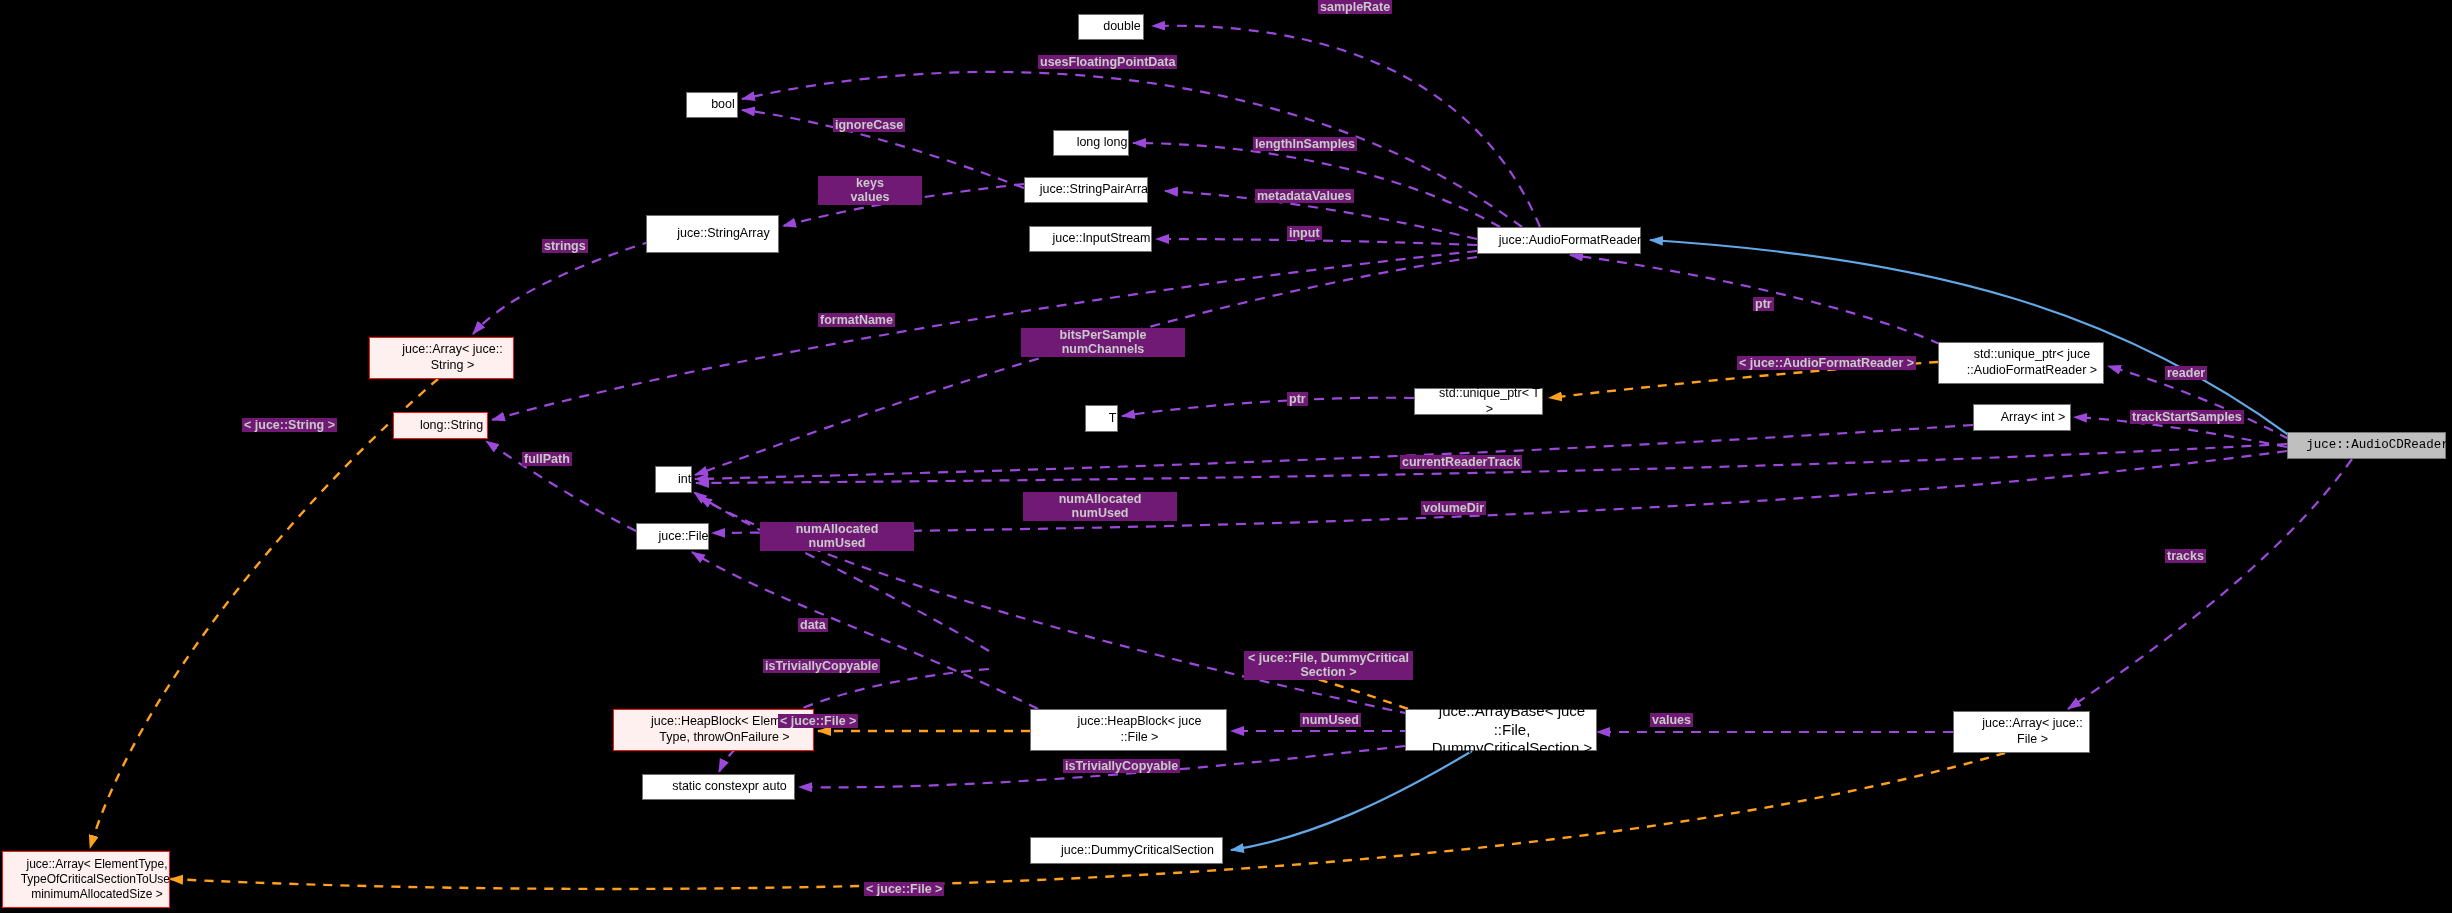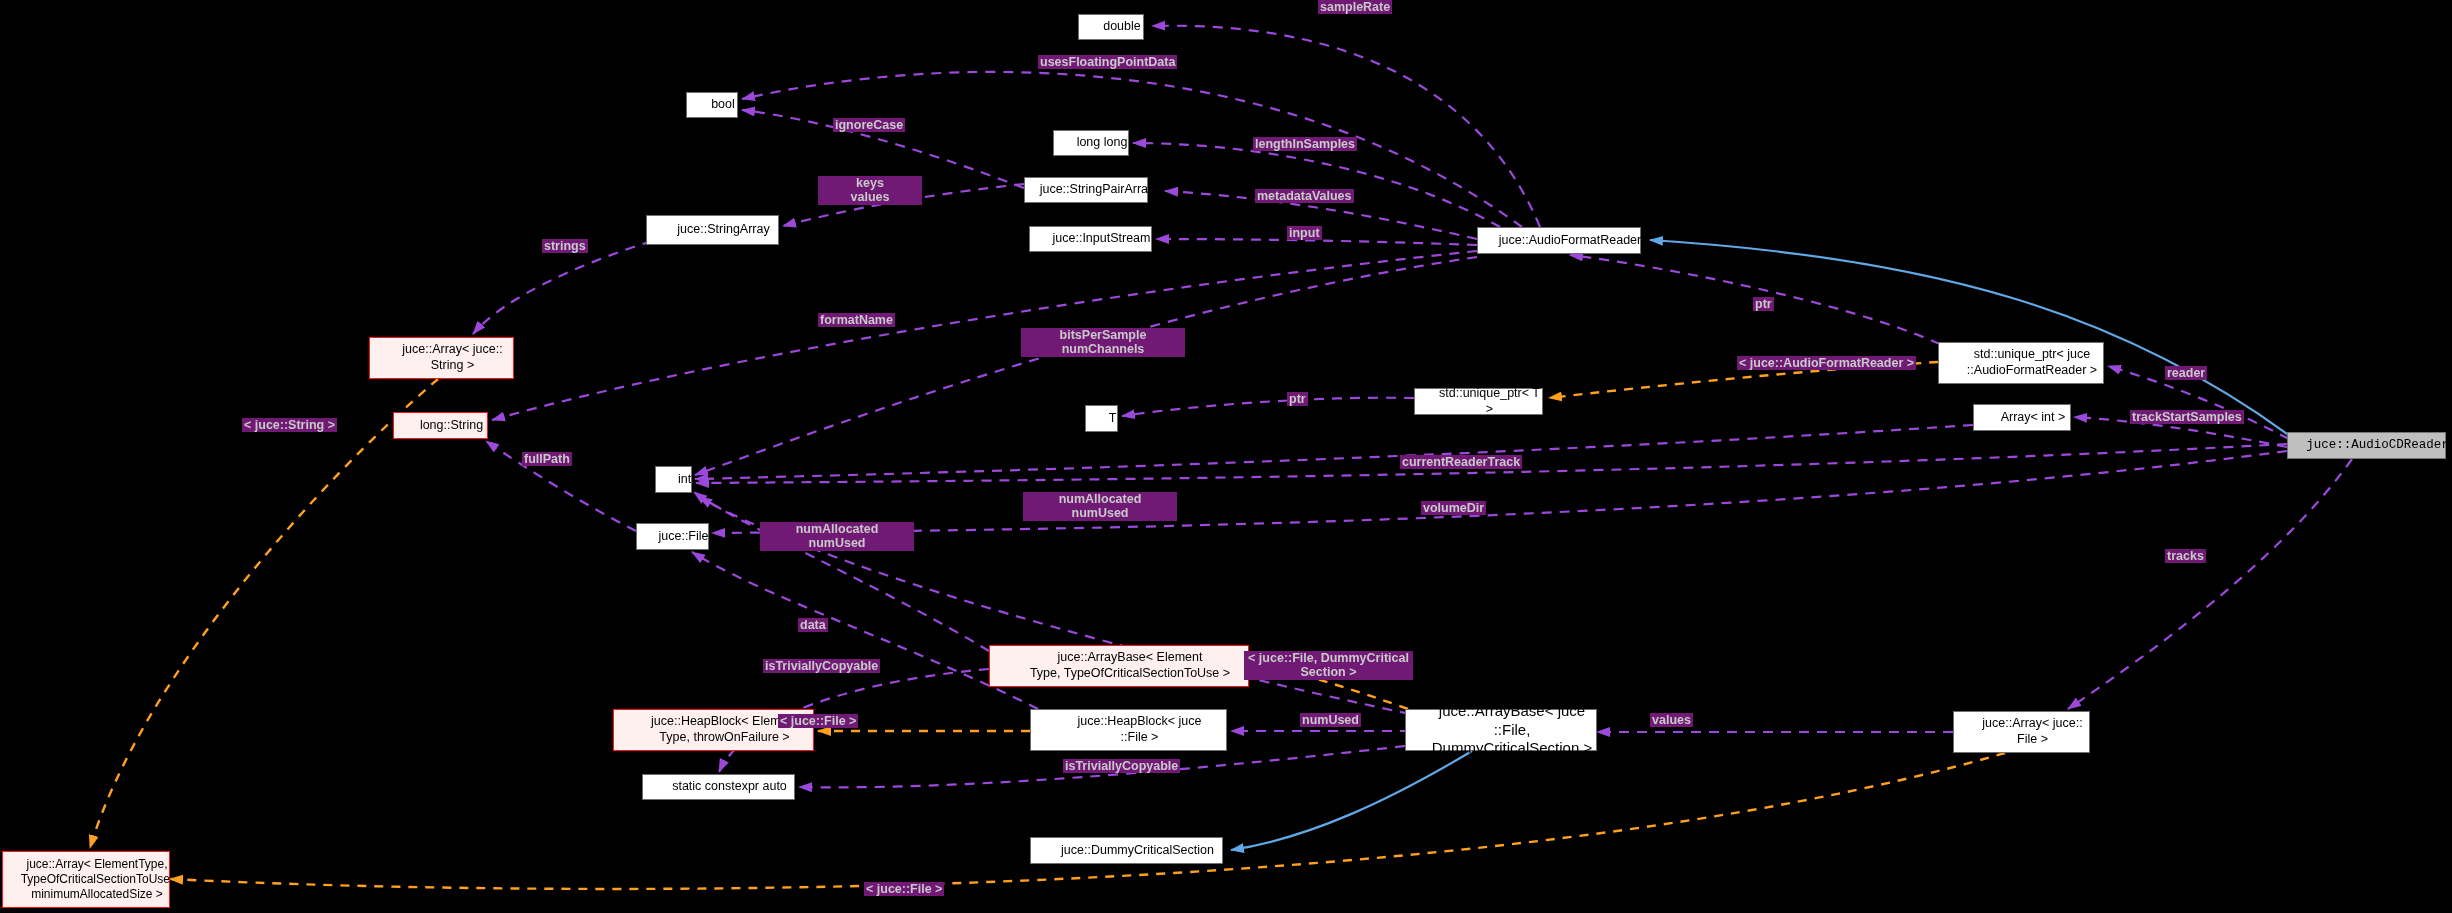--- a/index.html
+++ b/index.html
@@ -70,36 +70,34 @@
     <path class="o" marker-end="url(#ao)" d="M 1938,362 C 1810,370 1660,385 1549,398"></path>
     <path class="o" marker-end="url(#ao)" d="M 1030,731 L 818,731"></path>
     <path class="o" marker-end="url(#ao)" d="M 1408,709 C 1355,690 1310,676 1254,662"></path>
     <path class="o" marker-end="url(#ao)" d="M 2005,753 C 1500,900 600,900 170,879"></path>
   </svg>
 
   <div class="node" style="left:1078px;top:14px;width:66px;height:26px">double</div>
   <div class="node" style="left:686px;top:92px;width:52px;height:26px">bool</div>
   <div class="node" style="left:1053px;top:130px;width:76px;height:26px">long long</div>
   <div class="node" style="left:1024px;top:177px;width:124px;height:26px">juce::StringPairArray</div>
-  <div class="node" style="left:646px;top:215px;width:133px;height:30px">juce::StringArray</div>
+  <div class="node" style="left:646px;top:215px;width:133px;height:38px">juce::StringArray</div>
   <div class="node" style="left:1029px;top:226px;width:123px;height:26px">juce::InputStream</div>
   <div class="node" style="left:1477px;top:227px;width:164px;height:27px">juce::AudioFormatReader</div>
   <div class="node template" style="left:369px;top:337px;width:145px;height:42px">juce::Array&lt; juce::
 String &gt;</div>
   <div class="node template" style="left:393px;top:412px;width:95px;height:27px">long::String</div>
   <div class="node" style="left:1938px;top:342px;width:166px;height:42px">std::unique_ptr&lt; juce
 ::AudioFormatReader &gt;</div>
   <div class="node" style="left:1973px;top:404px;width:98px;height:27px">Array&lt; int &gt;</div>
   <div class="node focus" style="left:2287px;top:432px;width:159px;height:27px">juce::AudioCDReader</div>
   <div class="node" style="left:1414px;top:388px;width:129px;height:27px">std::unique_ptr&lt; T &gt;</div>
   <div class="node" style="left:1085px;top:405px;width:33px;height:27px">T</div>
   <div class="node" style="left:655px;top:466px;width:37px;height:27px">int</div>
   <div class="node" style="left:636px;top:523px;width:73px;height:27px">juce::File</div>
-  <div class="node template" style="left:989px;top:645px;width:260px;height:42px">juce::ArrayBase&lt; Element
-Type, TypeOfCriticalSectionToUse &gt;</div>
   <div class="node template" style="left:613px;top:709px;width:201px;height:42px">juce::HeapBlock&lt; Element
 Type, throwOnFailure &gt;</div>
   <div class="node" style="left:1030px;top:709px;width:197px;height:42px">juce::HeapBlock&lt; juce
 ::File &gt;</div>
   <div class="node" style="left:642px;top:774px;width:153px;height:26px">static constexpr auto</div>
   <div class="node" style="left:1405px;top:709px;width:192px;height:42px;font-size:15px">juce::ArrayBase&lt; juce
 ::File, DummyCriticalSection &gt;</div>
   <div class="node" style="left:1953px;top:711px;width:137px;height:42px">juce::Array&lt; juce::
 File &gt;</div>
   <div class="node" style="left:1030px;top:837px;width:193px;height:27px">juce::DummyCriticalSection</div>

